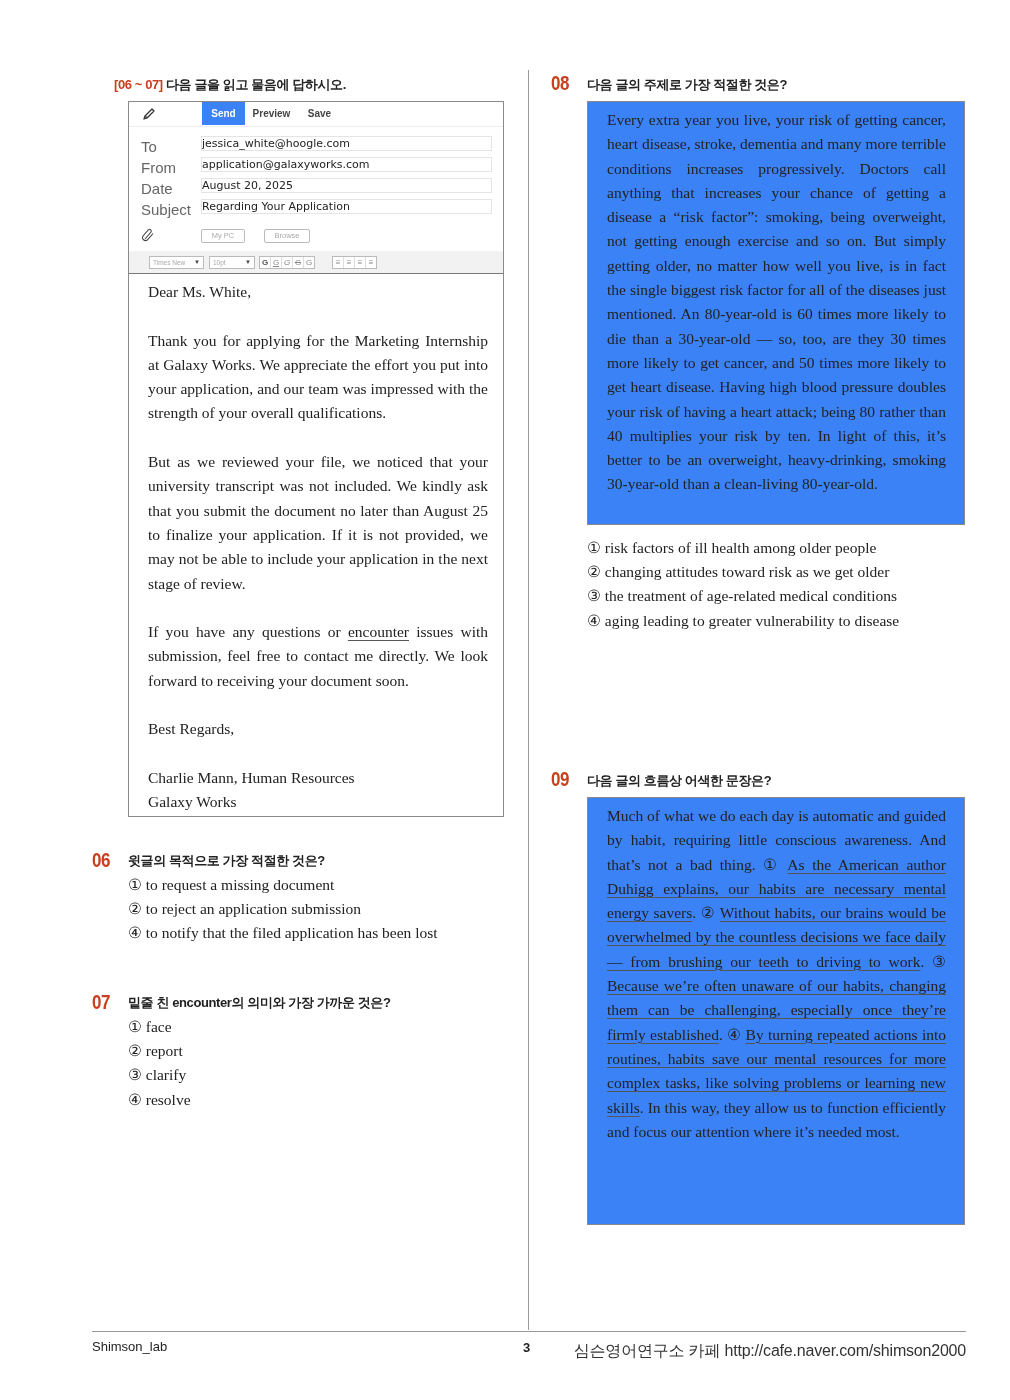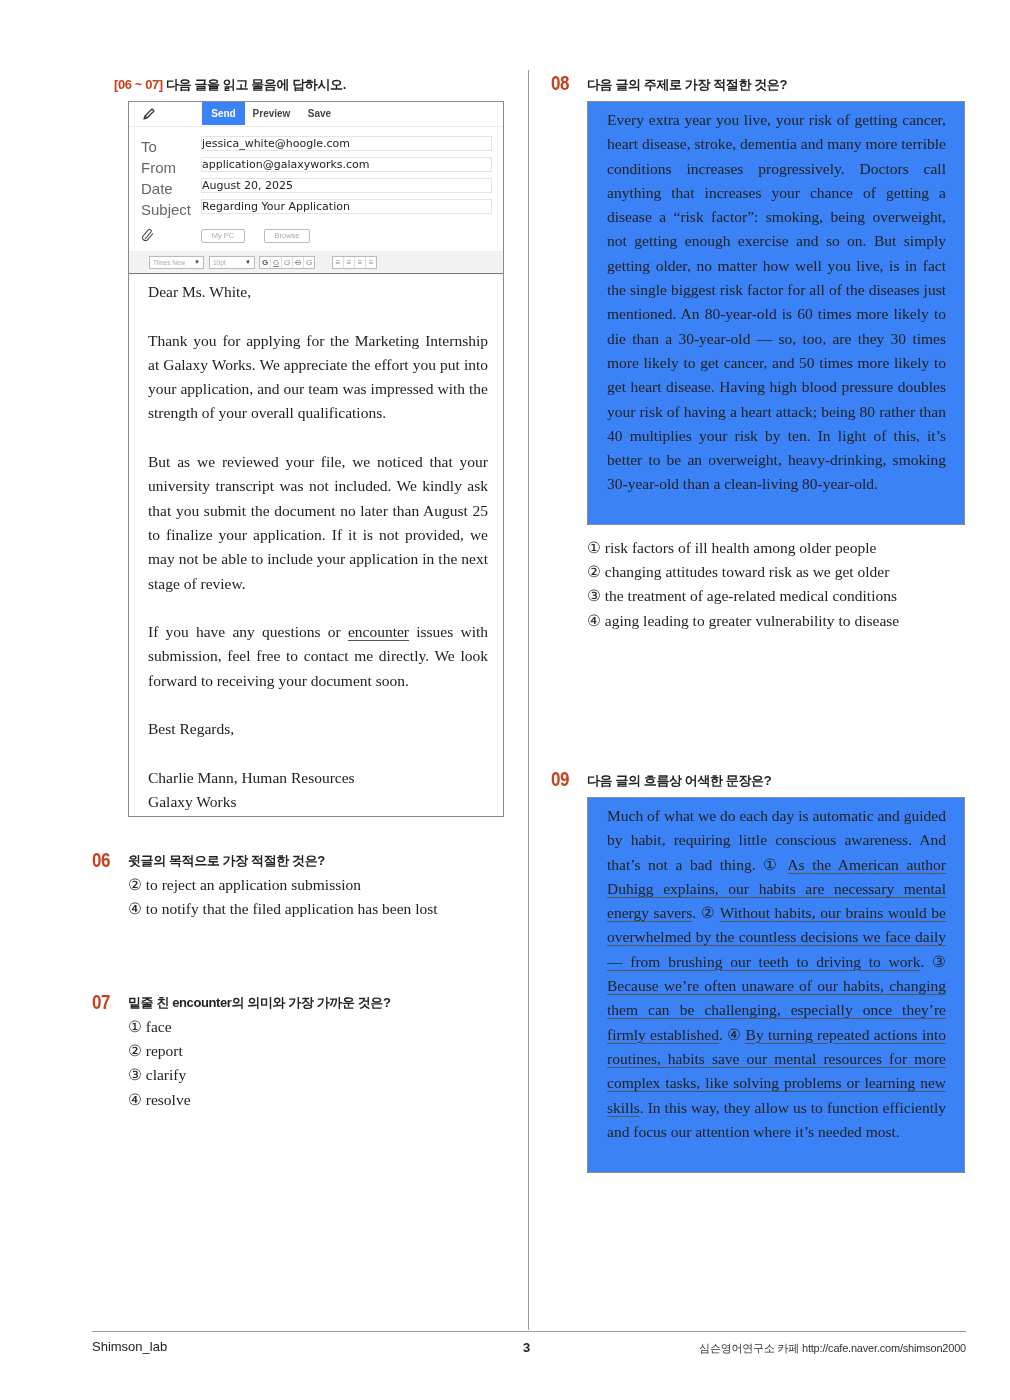--- a/index.html
+++ b/index.html
@@ -43,21 +43,21 @@
   .options div { white-space:nowrap; }
 
   
   .passage { position:absolute; border:1px solid #8a8a8a; box-sizing:border-box; background:#3b82f6; }
   .passage .txt { position:absolute; left:19px; right:18px; font-size:15.5px; line-height:24.3px; text-align:justify; color:#222; }
   .passage .txt p { margin:0; }
 
   
   .footer-left { position:absolute; left:92px; top:1339px; font-family:"Liberation Sans", sans-serif; font-size:13px; color:#222; }
   .footer-page { position:absolute; left:523px; top:1340px; font-family:"Liberation Sans", sans-serif; font-size:13px; font-weight:bold; color:#222; }
-  .footer-right { position:absolute; right:44px; top:1341px; font-family:"Liberation Sans", sans-serif; font-size:11px; color:#333; letter-spacing:-0.2px; }
+  .footer-right { position:absolute; right:44px; top:1341px; font-family:"Liberation Sans", sans-serif; font-size:16px; color:#333; letter-spacing:-0.2px; }
 </style>
 </head>
 <body>
 
 <div class="divider-v"></div>
 <div class="divider-h"></div>
 
 <div class="set-header">
   <span class="range">[06 ~ 07]</span>
   <span>다음 글을 읽고 물음에 답하시오.</span>
@@ -129,20 +129,21 @@
     <p><span>If you have any questions or </span><span class="u">encounter</span><span> issues with submission, feel free to contact me directly. We look forward to receiving your document soon.</span></p>
     <p>Best Regards,</p>
     <p class="tight">Charlie Mann, Human Resources</p>
     <p class="tight">Galaxy Works</p>
   </div>
 </div>
 
 <div class="qnum" style="left:92px; top:849px;">06</div>
 <div class="qtitle" style="left:128px; top:852px;">윗글의 목적으로 가장 적절한 것은?</div>
 <div class="options" style="left:128px; top:873px;">
+  <div>① to request a missing document</div>
   <div>② to reject an application submission</div>
   <div>④ to notify that the filed application has been lost</div>
 </div>
 
 <div class="qnum" style="left:92px; top:991px;">07</div>
 <div class="qtitle" style="left:128px; top:994px;">밑줄 친 encounter의 의미와 가장 가까운 것은?</div>
 <div class="options" style="left:128px; top:1015px;">
   <div>① face</div>
   <div>② report</div>
   <div>③ clarify</div>
@@ -158,21 +159,21 @@
 </div>
 <div class="options" style="left:587px; top:536px;">
   <div>① risk factors of ill health among older people</div>
   <div>② changing attitudes toward risk as we get older</div>
   <div>③ the treatment of age-related medical conditions</div>
   <div>④ aging leading to greater vulnerability to disease</div>
 </div>
 
 <div class="qnum" style="left:551px; top:768px;">09</div>
 <div class="qtitle" style="left:587px; top:772px;">다음 글의 흐름상 어색한 문장은?</div>
-<div class="passage" style="left:587px; top:797px; width:378px; height:376px;text-decoration:underline;">
+<div class="passage" style="left:587px; top:797px; width:378px; height:428px;text-decoration:underline;">
   <div class="txt" style="top:6px;">
     <p><span>Much of what we do each day is automatic and guided by habit, requiring little conscious awareness. And that’s not a bad thing. </span><span>① </span><span class="u">As the American author Duhigg explains, our habits are necessary mental energy savers</span><span>. </span><span>② </span><span class="u">Without habits, our brains would be overwhelmed by the countless decisions we face daily — from brushing our teeth to driving to work</span><span>. </span><span>③ </span><span class="u">Because we’re often unaware of our habits, changing them can be challenging, especially once they’re firmly established</span><span>. </span><span>④ </span><span class="u">By turning repeated actions into routines, habits save our mental resources for more complex tasks, like solving problems or learning new skills</span><span>. In this way, they allow us to function efficiently and focus our attention where it’s needed most.</span></p>
   </div>
 </div>
 
 <div class="footer-left">Shimson_lab</div>
 <div class="footer-page">3</div>
 <div class="footer-right">심슨영어연구소 카페  http://cafe.naver.com/shimson2000</div>
 
 </body></html>

